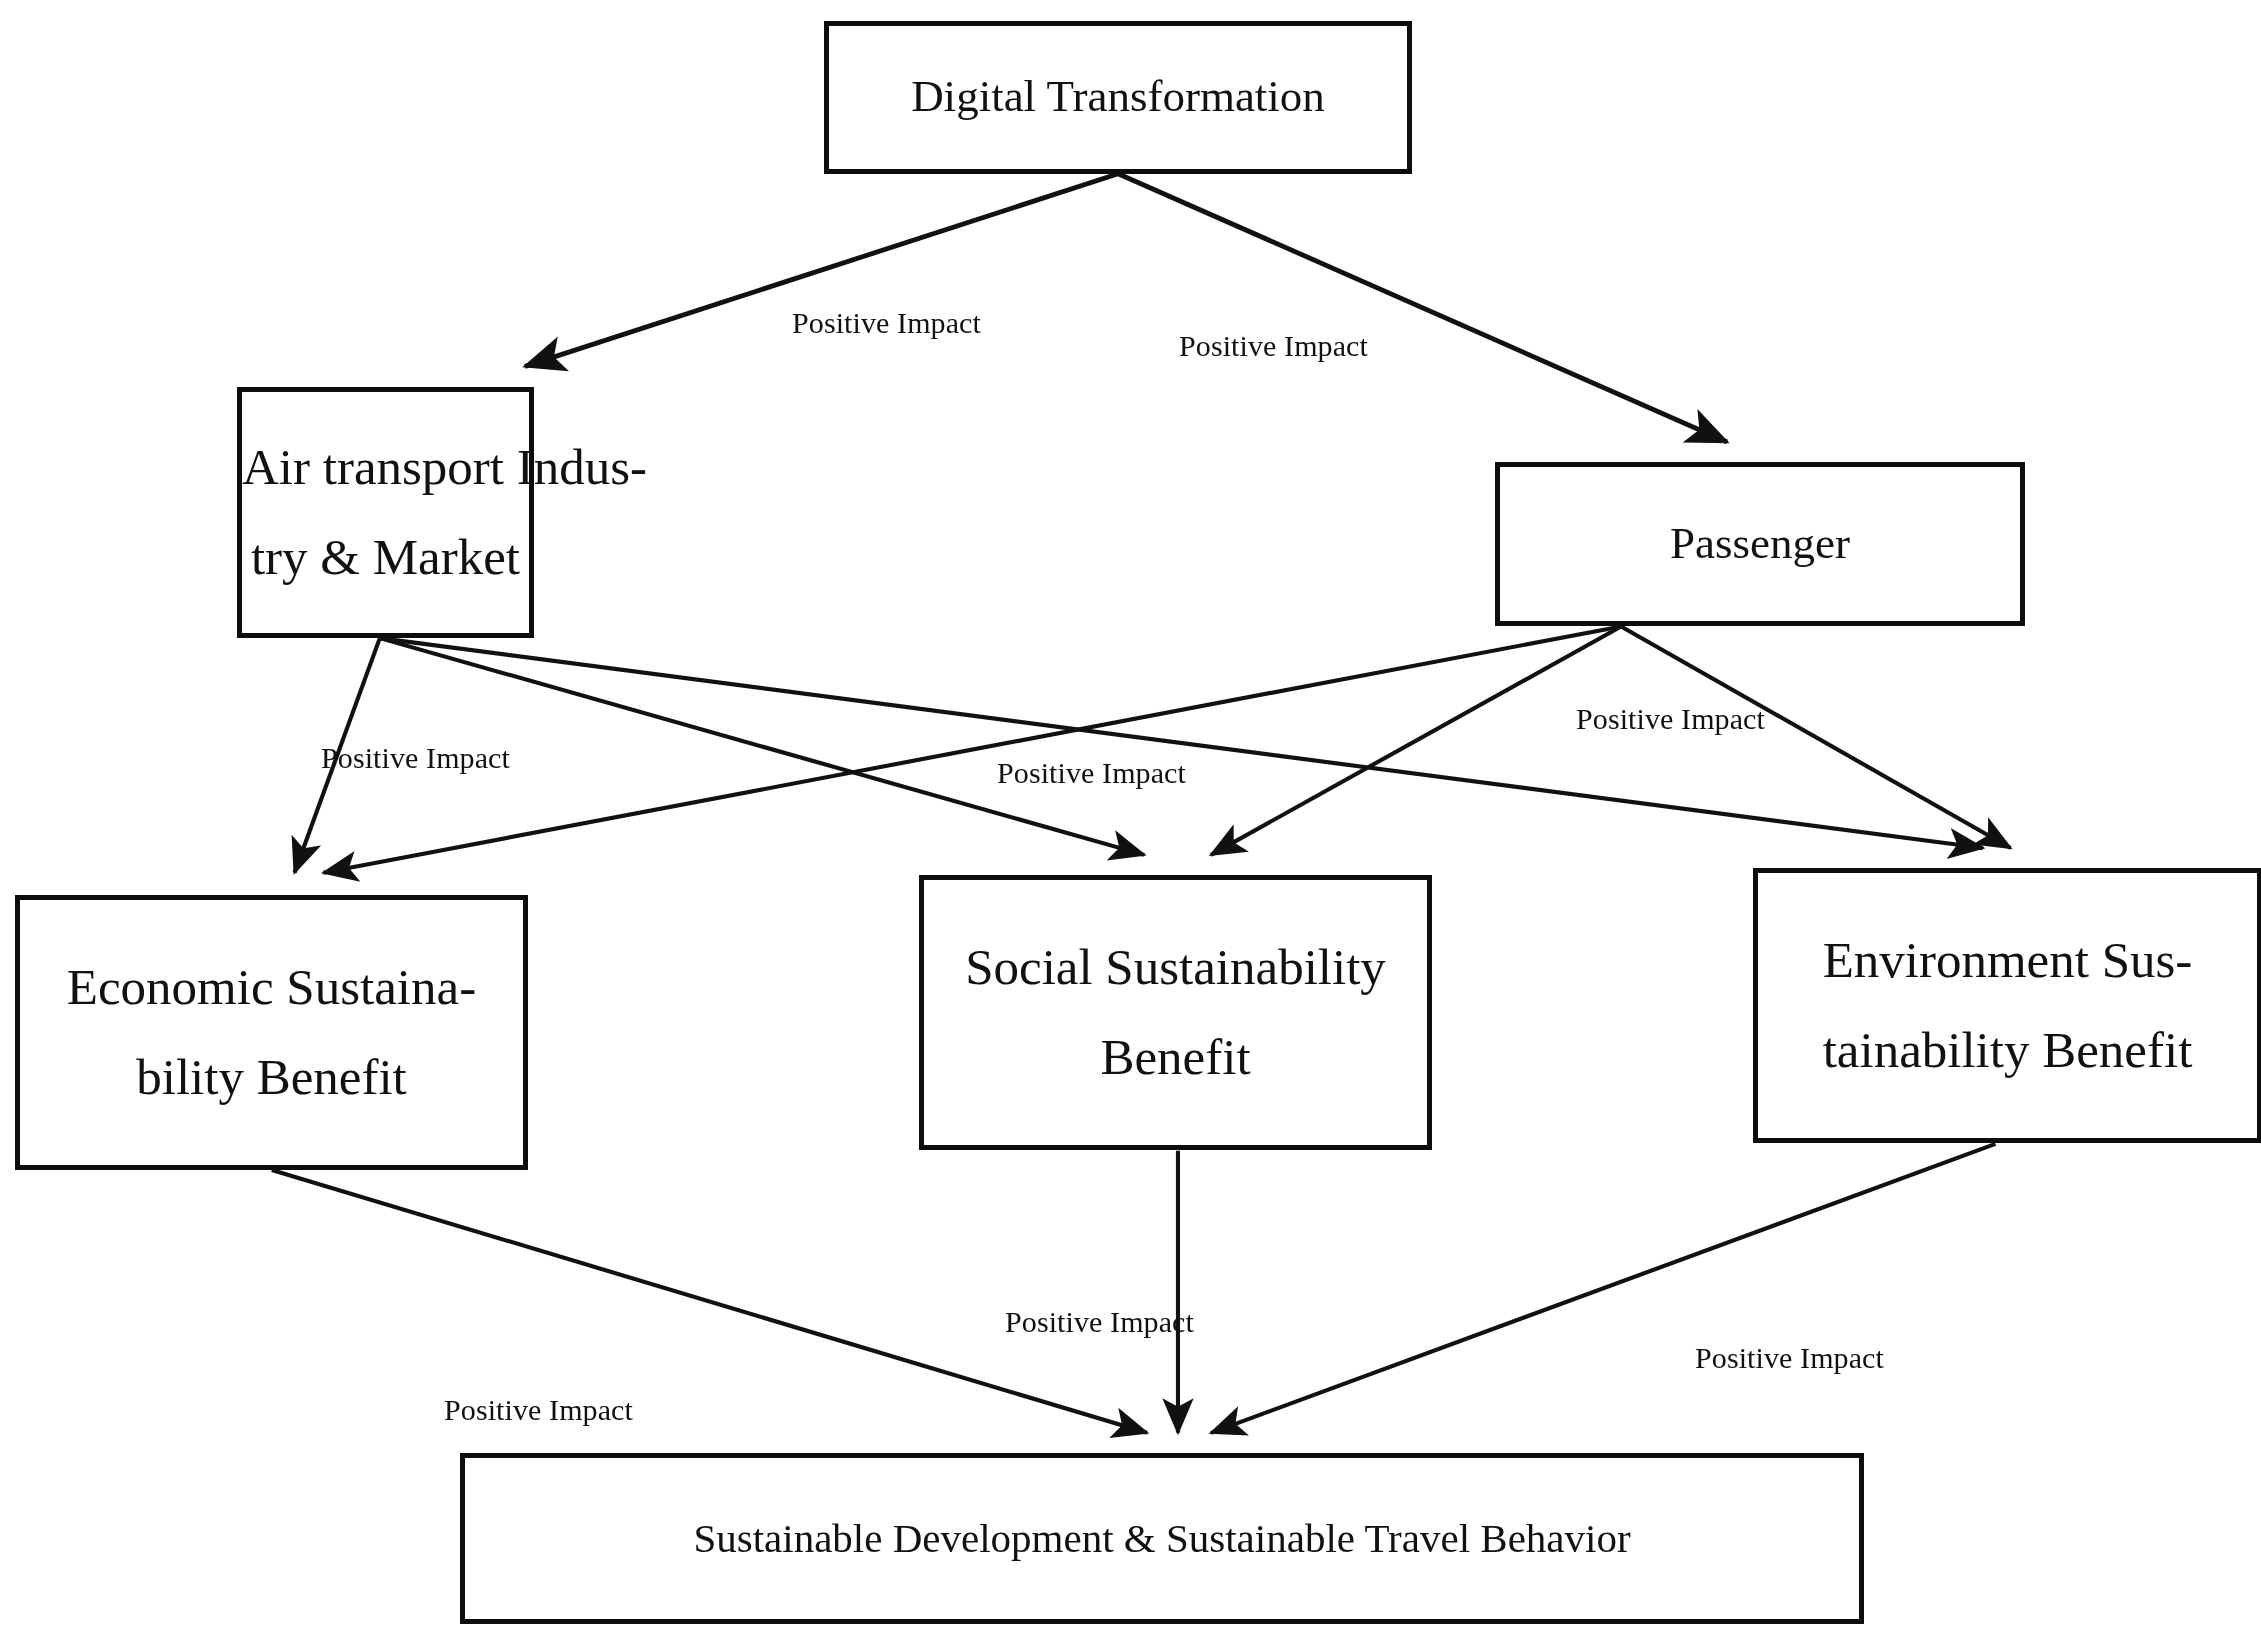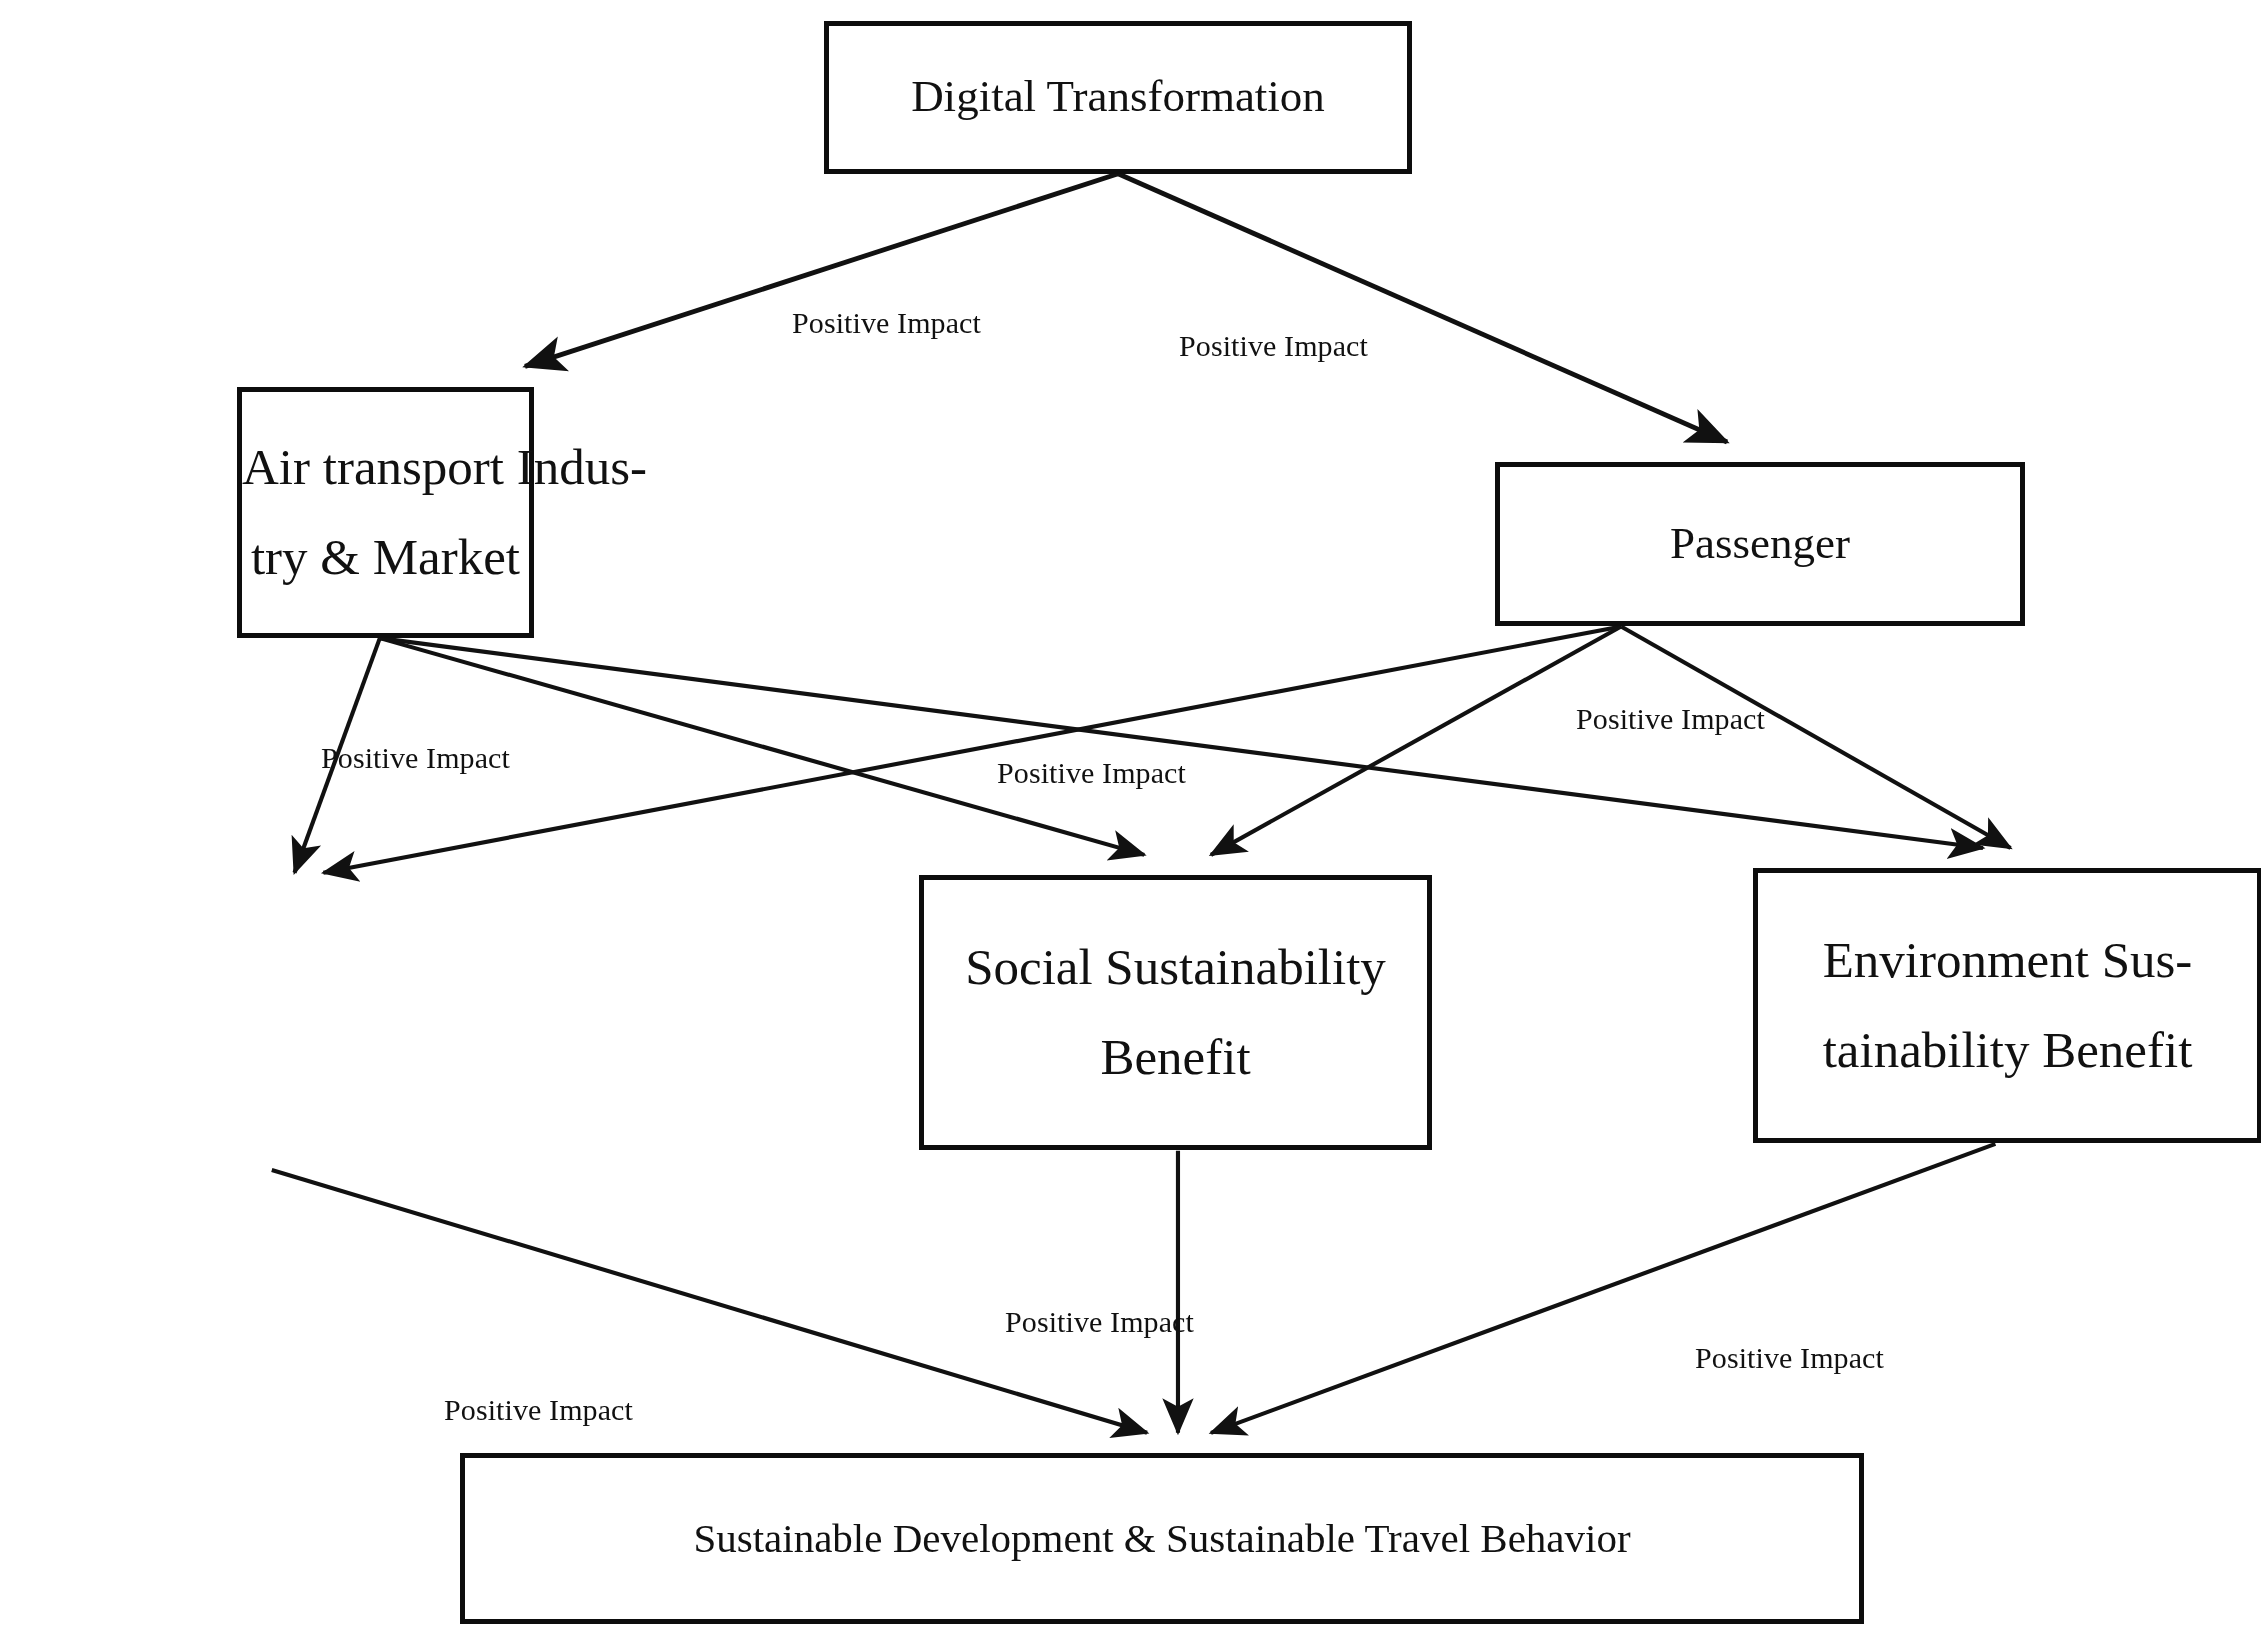--- a/index.html
+++ b/index.html
@@ -98,20 +98,24 @@
 
   <div class="node two-line nfont-md" style="left:237px; top:387px; width:297px; height:251px;">
     <span class="line">Air transport Indus-</span>
     <span class="line">try &amp; Market</span>
   </div>
 
   <div class="node nfont-lg" style="left:1483px; top:462px; width:530px; height:164px;margin-left:12px;">
     <span class="line">Passenger</span>
   </div>
 
+  <div class="node two-line nfont-md" style="left:15px; top:895px; width:513px; height:275px;">
+    <span class="line">Economic Sustaina-</span>
+    <span class="line">bility Benefit</span>
+  </div>
 
   <div class="node two-line nfont-md" style="left:919px; top:875px; width:513px; height:275px;align-items:center;">
     <span class="line">Social Sustainability</span>
     <span class="line">Benefit</span>
   </div>
 
   <div class="node two-line nfont-md" style="left:1753px; top:868px; width:509px; height:275px;">
     <span class="line">Environment Sus-</span>
     <span class="line">tainability Benefit</span>
   </div>

